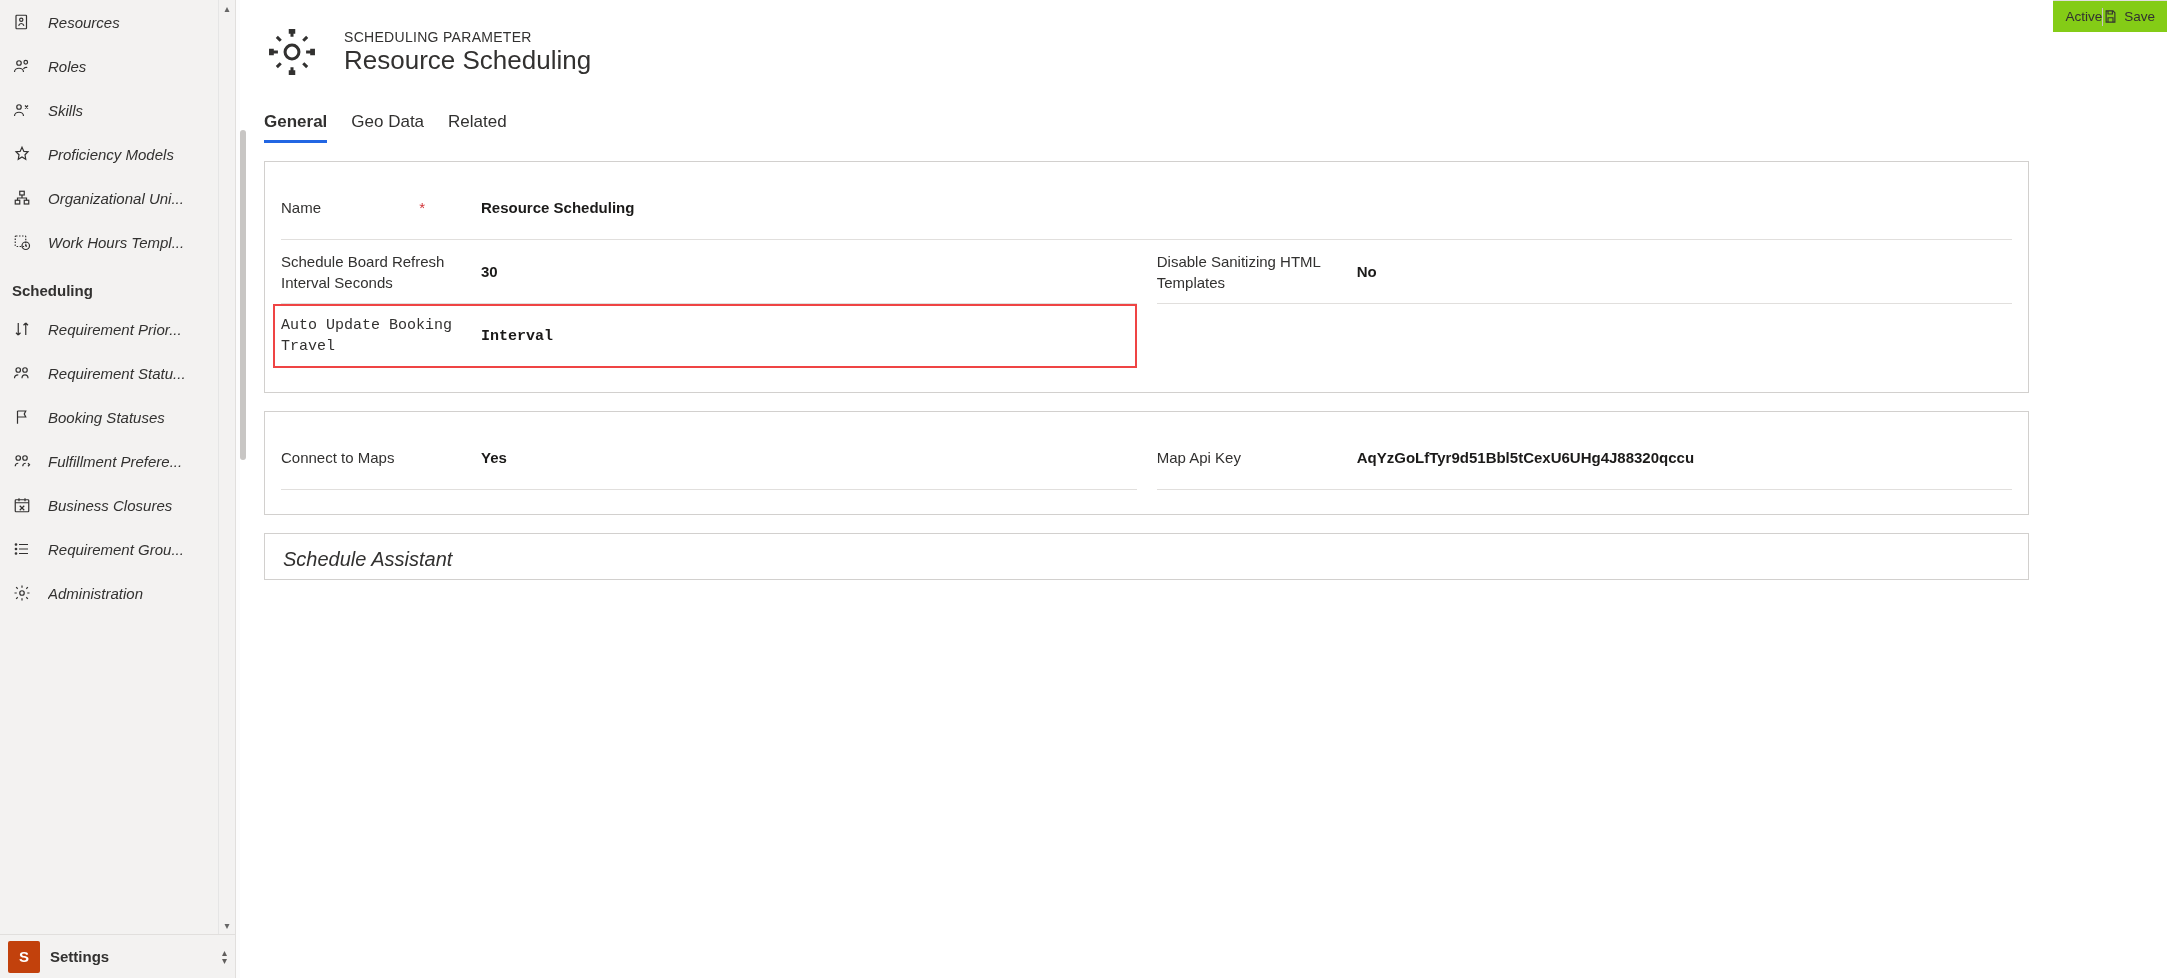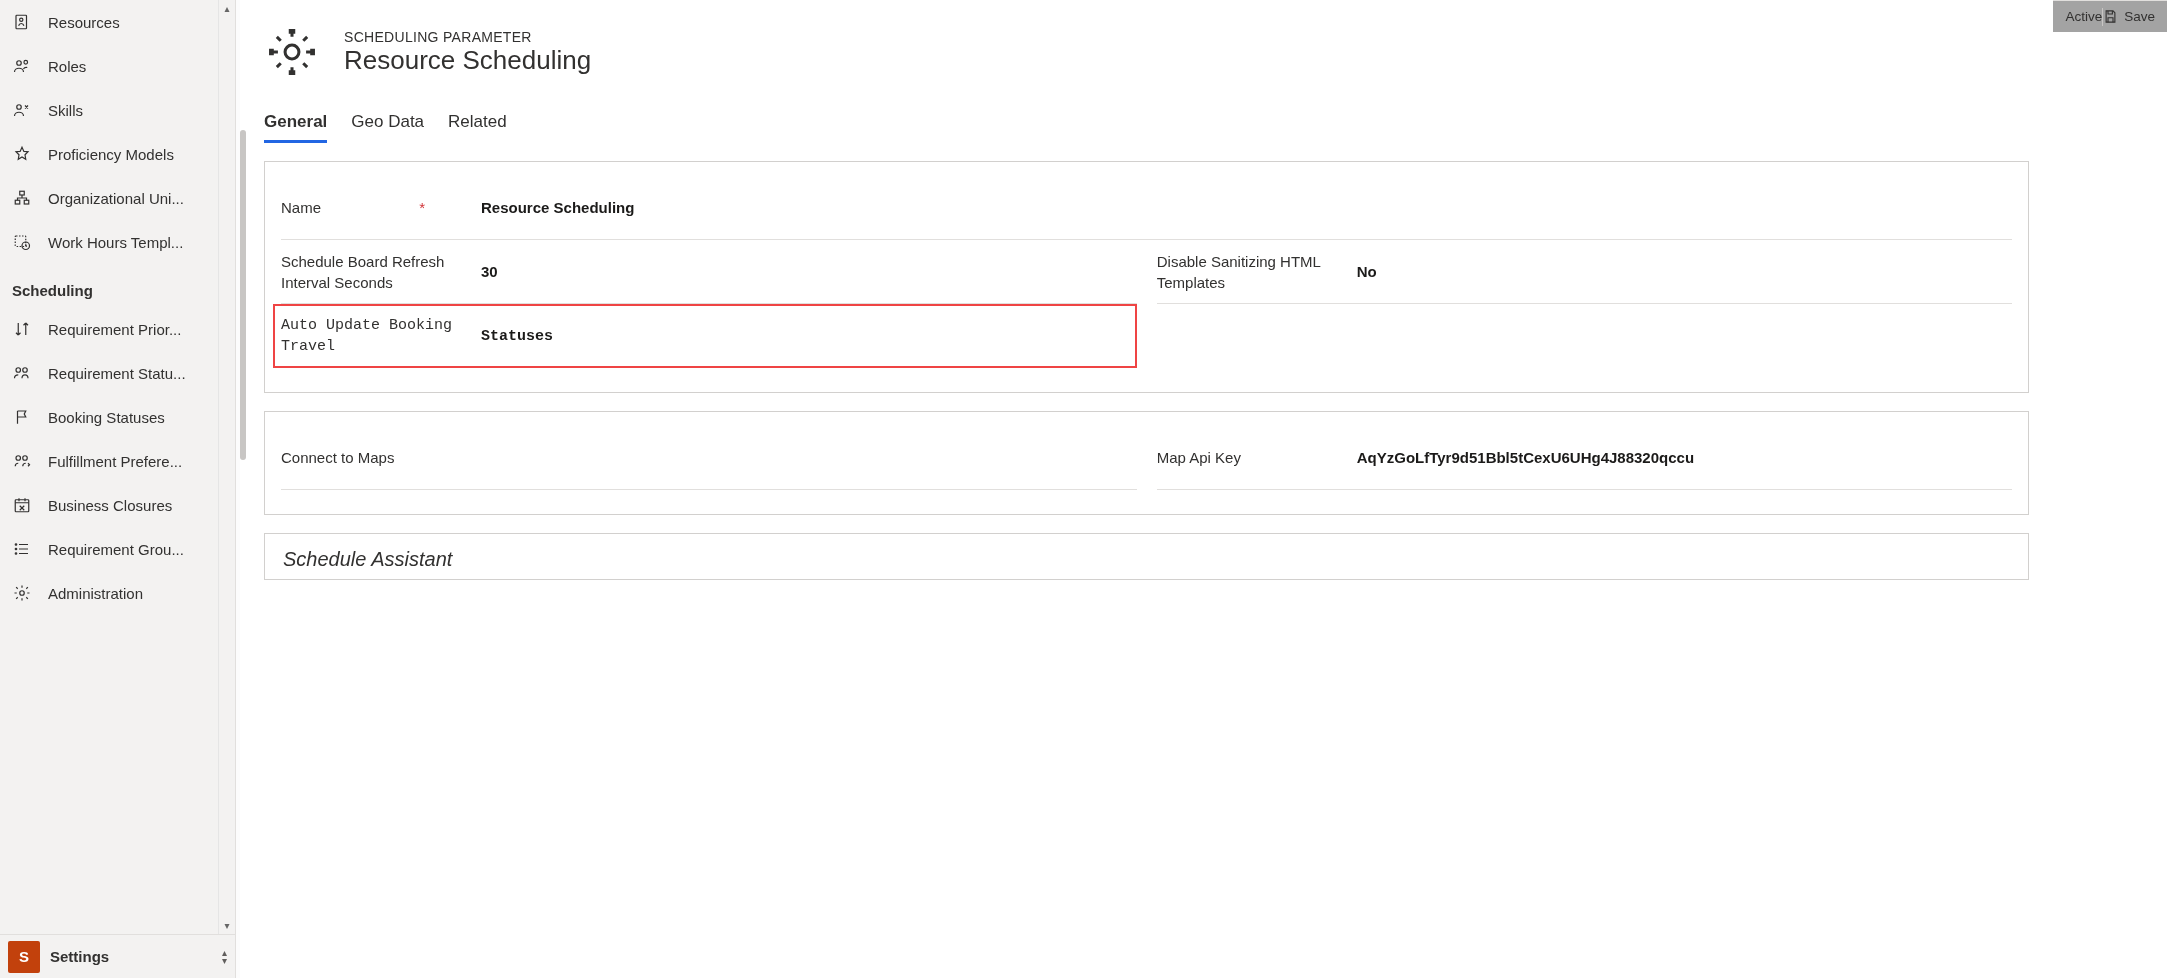--- a/index.html
+++ b/index.html
@@ -49,20 +49,21 @@
     flex: 0 0 20px;
     display: inline-flex;
     align-items: center;
     justify-content: center;
     color: #323130;
   }
   .nav-label {
     flex: 1 1 auto;
     overflow: hidden;
     text-overflow: ellipsis;
+    font-style: italic;
   }
   .nav-group-header {
     padding: 18px 12px 8px 12px;
     font-weight: 600;
     font-size: 15px;
     color: #323130;
   }
   .vscroll-track {
     position: absolute;
     top: 0;
@@ -232,21 +233,21 @@
   }
   .highlight-box {
     border: 2px solid #ef4444;
     margin-left: -8px;
     padding-left: 6px;
     font-family: Liberation Mono, monospace;
   }
   
   .statusbar {
     height: 32px;
-    background: #a3a3a3;
+    background: #84cc16;
     border-top: 1px solid #e1dfdd;
     display: flex;
     align-items: center;
     padding: 0 12px;
     font-size: 13.5px;
     color: #323130;
   }
   .statusbar .spacer { flex: 1 1 auto; }
   .statusbar .divider {
     width: 1px;
@@ -470,33 +471,34 @@
             <div class="field-value">30</div>
           </div>
 
           <div class="field-row">
             <div class="field-label">Disable Sanitizing HTML Templates</div>
             <div class="field-value">No</div>
           </div>
 
           <div class="field-row highlight-box">
             <div class="field-label">Auto Update Booking Travel</div>
-            <div class="field-value">Statuses</div>
+            <div class="field-value">Interval</div>
           </div>
 
           <div class="field-row no-border"></div>
 
         </div>
       </div>
 
       <div class="panel">
         <div class="form-grid-2">
 
           <div class="field-row">
             <div class="field-label">Connect to Maps</div>
+            <div class="field-value">Yes</div>
           </div>
 
           <div class="field-row">
             <div class="field-label">Map Api Key</div>
             <div class="field-value">AqYzGoLfTyr9d51Bbl5tCexU6UHg4J88320qccu</div>
           </div>
 
         </div>
       </div>
 

